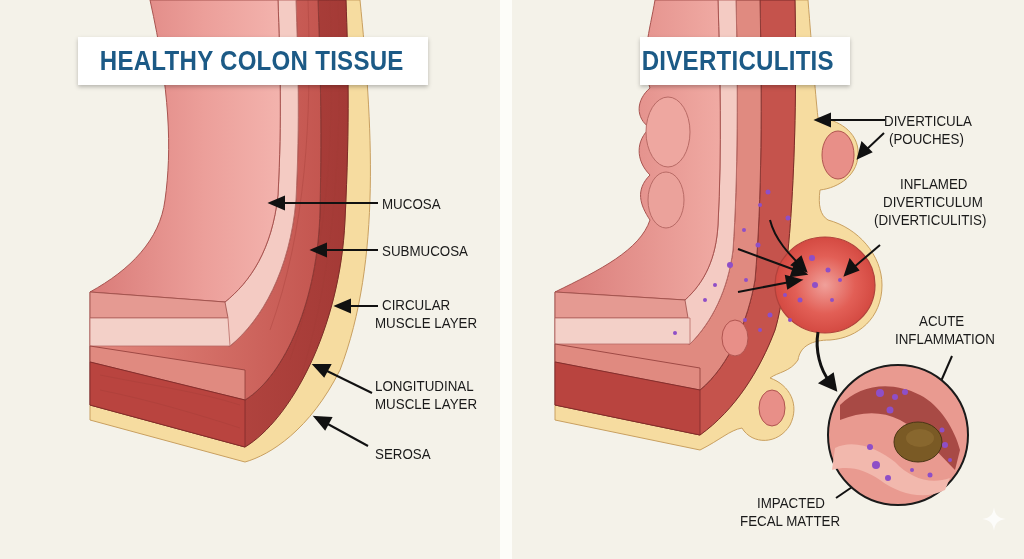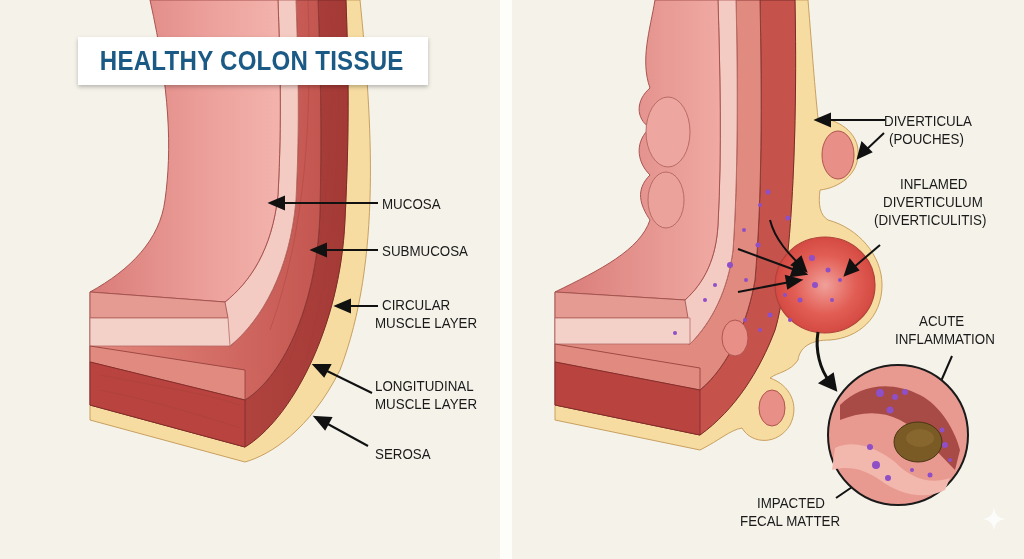--- a/index.html
+++ b/index.html
@@ -218,20 +218,23 @@
         <circle cx="870" cy="447" r="3"></circle>
           <circle cx="876" cy="465" r="4"></circle>
           <circle cx="888" cy="478" r="3"></circle>
         <circle cx="930" cy="475" r="2.5"></circle>
           <circle cx="912" cy="470" r="2"></circle>
           <circle cx="950" cy="460" r="2"></circle>
       </g>
     </g>
   </svg>
 
+  <div class="title-box" style="left:128px; top:37px; width:210px; height:48px;">
+    <span class="title-text">DIVERTICULITIS</span>
+  </div>
 
   <div class="label" style="left:372px; top:113px;">DIVERTICULA</div>
   <div class="label" style="left:377px; top:131px;">(POUCHES)</div>
   <div class="label" style="left:388px; top:176px;">INFLAMED</div>
   <div class="label" style="left:371px; top:194px;">DIVERTICULUM</div>
   <div class="label" style="left:362px; top:212px;">(DIVERTICULITIS)</div>
   <div class="label" style="left:407px; top:313px;">ACUTE</div>
   <div class="label" style="left:383px; top:331px;">INFLAMMATION</div>
   <div class="label" style="left:245px; top:495px;">IMPACTED</div>
   <div class="label" style="left:228px; top:513px;">FECAL MATTER</div>

